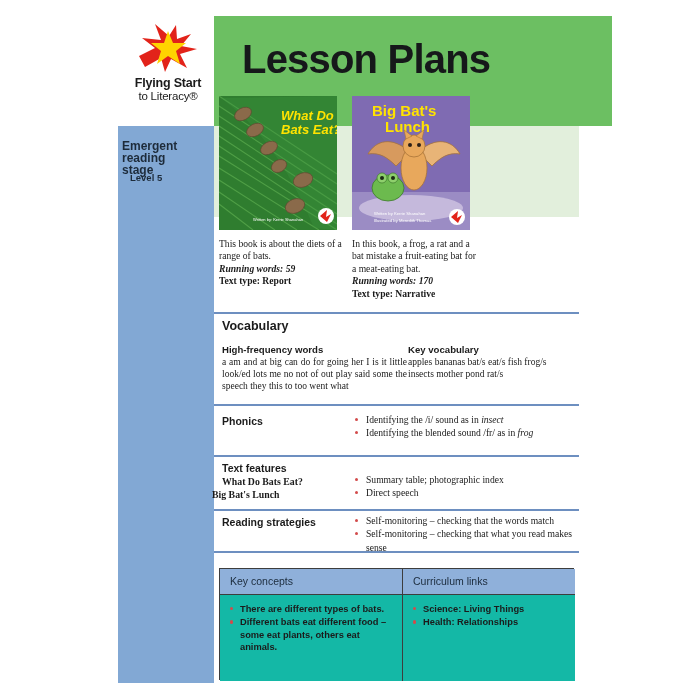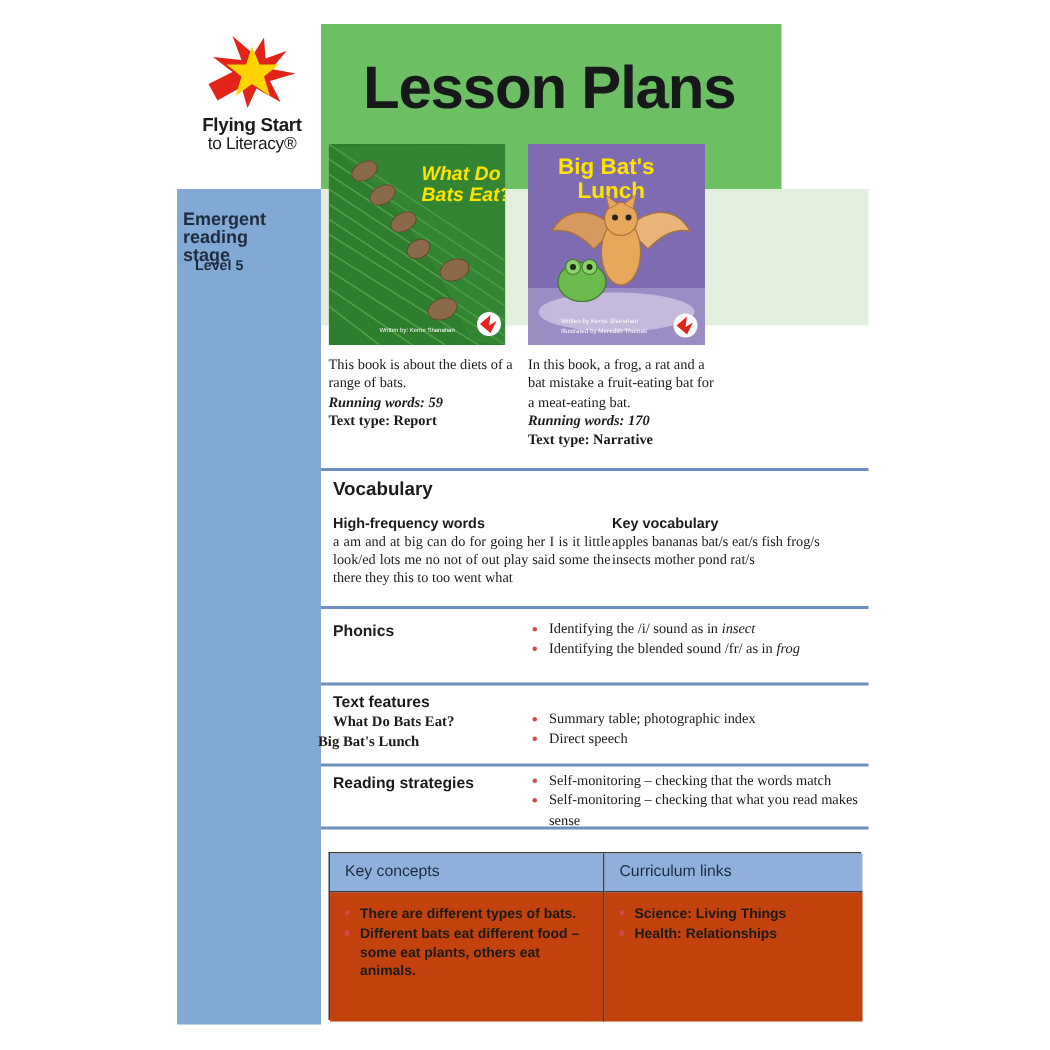--- a/index.html
+++ b/index.html
@@ -71,21 +71,21 @@
     left: 12px; top: 46px;
     font-size: 9.5px;
     font-weight: bold;
     color: #1d2b3a;
   }
 
   
   .green-header {
     position: absolute;
     left: 214px; top: 16px;
-    width: 307px; height: 110px;
+    width: 398px; height: 110px;
     background: #6cbf62;
   }
   .header-title {
     position: absolute;
     left: 28px; top: 21px;
     font-size: 40px;
     font-weight: bold;
     color: #16181a;
     letter-spacing: -0.8px;
   }
@@ -203,21 +203,21 @@
   .kc-head span {
     position: absolute;
     left: 10px; top: 6px;
     font-size: 10.5px;
     font-weight: normal;
     color: #1b2b3c;
   }
   .kc-body {
     position: absolute;
     top: 26px; height: 86px;
-    background: #c2410c;
+    background: #14b8a6;
     box-sizing: border-box;
   }
   .kc-body-l { left: 0; width: 183px; border-right: 1px solid #3d3d3d; }
   .kc-body-r { left: 183px; width: 172px; }
   .kc-list {
     position: absolute;
     left: 10px; top: 8px;
     width: 165px;
     font-size: 9.3px;
     font-weight: bold;
@@ -345,21 +345,21 @@
     <div>In this book, a frog, a rat and a bat mistake a fruit-eating bat for a meat-eating bat.</div>
     <div><span class="run">Running words:</span>
       <span class="run">170</span></div>
     <div><span class="tt">Text type:</span>
       <span class="tt">Narrative</span></div>
   </div>
 
   <div class="rule" style="top:312px"></div>
   <div class="sec-title" style="left:222px; top:319px">Vocabulary</div>
   <div class="sub-head" style="left:222px; top:344px">High-frequency words</div>
-  <div class="body-serif" style="left:222px; top:356px; width:185px; text-align:justify">a am and at big can do for going her I is it little look/ed lots me no not of out play said some the there they this to too went what</div>
+  <div class="body-serif" style="left:222px; top:356px; width:185px; text-align:justify">a am and at big can do for going her I is it little look/ed lots me no not of out play said some the speech they this to too went what</div>
   <div class="sub-head" style="left:408px; top:344px">Key vocabulary</div>
   <div class="body-serif" style="left:408px; top:356px; width:150px">apples bananas bat/s eat/s fish frog/s insects mother pond rat/s</div>
 
   <div class="rule" style="top:404px"></div>
   <div class="label-sans" style="left:222px; top:415px">Phonics</div>
   <ul class="blist" style="left:355px; top:413px; width:225px">
     <li><span>Identifying the /i/ sound as in </span><i>insect</i></li>
     <li><span>Identifying the blended sound /fr/ as in </span><i>frog</i></li>
   </ul>
 

